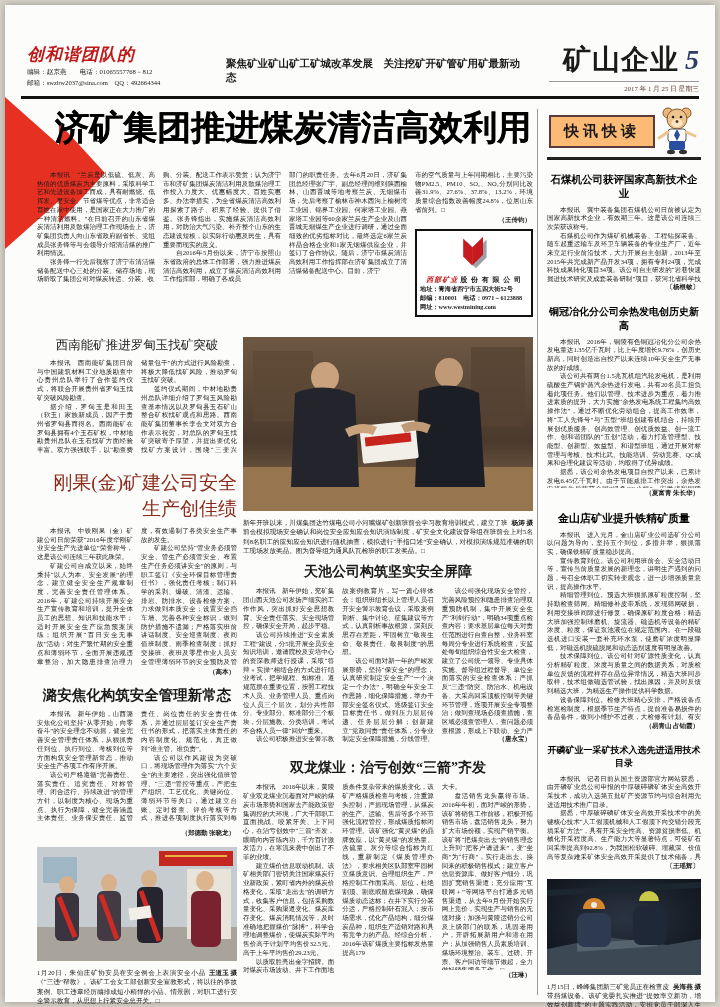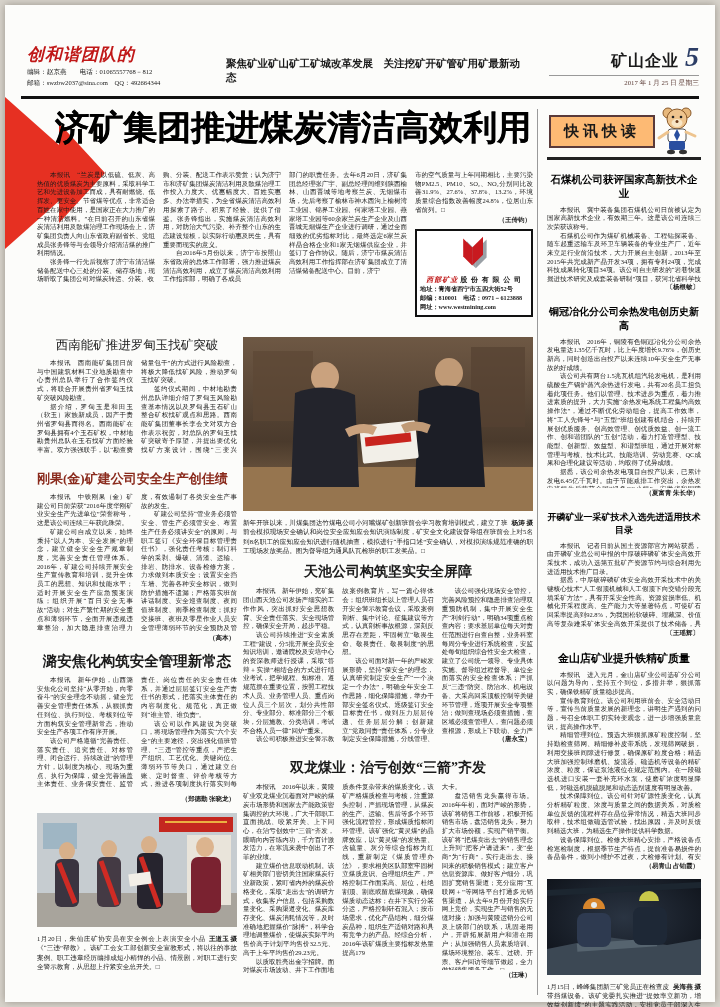--- a/index.html
+++ b/index.html
@@ -9,21 +9,21 @@
           background:#fcfcfa; box-shadow:0 0 8px rgba(60,50,40,.4); }
 
   
   .header { position:absolute; left:16px; top:36px; width:678px; height:52px; }
   .masthead { position:absolute; left:6px; top:2px; width:190px; }
   .mast-logo { font-size:17px; font-weight:bold; font-style:italic; color:#c01818; letter-spacing:1px; }
   .mast-line { font-size:6.6px; color:#222; margin-top:2px; white-space:nowrap; }
   .slogan { position:absolute; left:205px; top:16px; width:300px; text-align:left;
             font-size:10.5px; font-weight:bold; font-family:"Liberation Sans",sans-serif; }
   .pageinfo { position:absolute; right:0; top:0; width:150px; text-align:right; }
-  .sec-name { font-size:16px; font-weight:900; font-family:"Liberation Sans",sans-serif; letter-spacing:1px;margin-left:8px; }
+  .sec-name { font-size:28px; font-weight:900; font-family:"Liberation Sans",sans-serif; letter-spacing:1px;margin-left:8px; }
   .sec-num { font-size:28px; font-style:italic; font-weight:bold; color:#2c3e66; margin-left:6px; }
   .sec-date { font-size:6.8px; color:#5a3a34; border-top:1px solid #999; margin-top:2px; padding-top:2px; }
   .header-rule { position:absolute; left:0; bottom:-6px; width:100%; height:3px; background:#111; }
 
   
   .arrow-wrap { position:absolute; left:0; top:90px; width:100px; height:158px; }
   .lead-headline { position:absolute; left:46px; top:100px; width:484px; text-align:center;
                    font-size:34px; font-weight:900; font-family:"Liberation Sans",sans-serif;
                    letter-spacing:0; color:#000; text-shadow:.4px 0 #000; }
 
@@ -61,21 +61,21 @@
   .sb-body { overflow:hidden; }
   .sb-b1 { height:76px; } .sb-b2 { height:150px; } .sb-b3 { height:190px; } .sb-b4 { height:86px; }
 
   .sb-photo { margin-top:8px; }
   .caption { font-size:6.6px; line-height:1.42; text-align:justify; margin-top:3px; }
   .cap-sig { float:right; font-weight:bold; margin-left:4px; }
 
   
   .left-col { position:absolute; left:32px; top:332px; width:200px; }
   .lc-h1 { text-align:center; font-size:12.5px; font-weight:400; margin-bottom:5px; }
-  .lc-h2 { text-align:left; font-size:13px; font-weight:700; color:#8a2a1c; margin:9px 0 5px 0; }
+  .lc-h2 { text-align:right; font-size:19px; font-weight:400; color:#8a2a1c; margin:9px 0 5px 0; }
   .lc-h3 { text-align:center; font-size:14.5px; font-weight:900; margin:9px 0 5px 0; }
   .two-cols { column-count:2; column-gap:8px; column-fill:auto; overflow:hidden; }
   .lc-b1 { height:102px; } .lc-b2 { height:140px; } .lc-b3 { height:118px; }
   .lc-photo { margin-top:9px; }
 
   
   .mid-col { position:absolute; left:238px; top:332px; width:290px; }
   .mc-h { text-align:center; font-size:14px; font-weight:700; margin:8px 0 6px 0; }
   .three-cols { display:flex; gap:8px; }
   .three-cols .col { flex:1 1 0; overflow:hidden; }
@@ -310,38 +310,38 @@
       <h3 class="sb-h2">铜冠冶化分公司余热发电创历史新高</h3>
       <div class="sb-body sb-b2 bodytext">
           <p>本报讯　2016年，铜陵有色铜冠冶化分公司余热发电量达1.35亿千瓦时，比上年度增长9.76%，创历史新高，同时创造出自投产以来连续10年安全生产无事故的好成绩。</p>
           <p>该公司共有两台1.5兆瓦机组汽轮发电机，是利用硫酸生产锅炉蒸汽余热进行发电，共有20名员工担负着此项任务。他们以管理、技术进步为重点，着力推进素质的提升，大力实施“余热发电系统工程集约高效操作法”，通过不断优化劳动组合，提高工作效率，将“工人先锋号”与“五型”班组创建有机结合，持续开展创优质服务、创高效管理、创优质效益、创一流工作、创和谐团队的“五创”活动，着力打造管理型、技能型、创新型、效益型、和谐型班组，通过开展对标管理与考核、技术比武、技能培训、劳动竞赛、QC成果和合理化建议等活动，均取得了优异成绩。</p>
           <p>据悉，该公司余热发电项目自投产以来，已累计发电6.45亿千瓦时。由于节能减排工作突出，余热发电班组先后荣获全国“绿色QC小组”、安徽省和铜陵市“工人先锋号”等称号。□</p>
         </div>
       <div class="sig">（夏富青 朱长华）</div>
     </div>
 
     <div class="sb-art">
-      <h3 class="sb-h4">开磷矿业一采矿技术入选先进适用技术目录</h3>
-      <div class="sb-body sb-b4 bodytext">
-          <p>本报讯　记者日前从国土资源部官方网站获悉，由开磷矿业总公司申报的中厚破碎磷矿体安全高效开采技术，成功入选第五批矿产资源节约与综合利用先进适用技术推广目录。</p>
-          <p>据悉，中厚破碎磷矿体安全高效开采技术中的关键核心技术“人工假顶机械和人工假顶下向交错分段充填采矿方法”，具有开采安全性高、资源贫损率低、机械化开采程度高、生产能力大等显著特点，可使矿石回采率提高到92.8%，为我国松软破碎、埋藏深、价值高等复杂难采矿体安全高效开采提供了技术储备，具有广阔的推广应用前景。□</p>
-        </div>
-      <div class="sig">〔王瑶辉〕</div>
-    </div>
-
-    <div class="sb-art">
       <h3 class="sb-h3">金山店矿业提升铁精矿质量</h3>
       <div class="sb-body sb-b3 bodytext">
           <p>本报讯　进入元月，金山店矿业公司选矿分公司以问题为导向，坚持五个到位，多措并举，狠抓落实，确保铁精矿质量稳步提高。</p>
           <p>宣传教育到位。该公司利用班前会、安全活动日等，宣传当前质量发展的新理念，讲明生产遇到的问题，号召全体职工切实转变观念，进一步增强质量意识，提高操作水平。</p>
           <p>精细管理到位。预选大班狠抓原矿粒度控制，坚持勤检查筛网、精细修补皮带系统，发现筛网破损，利用交接班间隙进行修复，确保原矿粒度合格；精选大班加强控制球磨机、旋流器、磁选机等设备的精矿浓度、粒度，保证泵池液位在规定范围内。在一段磁选机进口安装一套补充环水泵，使磨矿浓度明显降低，对磁选机脱硫脱尾和动态选别速度有明显改善。</p>
           <p>技术保障到位。该公司针对矿源性质变化，认真分析精矿粒度、浓度与质量之间的数据关系，对质检单位反馈的流程样存在品位异常情况，精选大班同步取样，技术组做磁选管试验，找出原因，并及时反馈到精选大班，为精选生产操作提供科学数据。</p>
           <p>设备保障到位。检修大班精心安排，严格设备点检巡检制度，根据季节生产特点，提前准备易损件的备品备件，做到小维护不过夜，大检修有计划、有安排、有措施。</p>
         </div>
       <div class="sig">（易青山 占铂霞）</div>
+    </div>
+
+    <div class="sb-art">
+      <h3 class="sb-h4">开磷矿业一采矿技术入选先进适用技术目录</h3>
+      <div class="sb-body sb-b4 bodytext">
+          <p>本报讯　记者日前从国土资源部官方网站获悉，由开磷矿业总公司申报的中厚破碎磷矿体安全高效开采技术，成功入选第五批矿产资源节约与综合利用先进适用技术推广目录。</p>
+          <p>据悉，中厚破碎磷矿体安全高效开采技术中的关键核心技术“人工假顶机械和人工假顶下向交错分段充填采矿方法”，具有开采安全性高、资源贫损率低、机械化开采程度高、生产能力大等显著特点，可使矿石回采率提高到92.8%，为我国松软破碎、埋藏深、价值高等复杂难采矿体安全高效开采提供了技术储备，具有广阔的推广应用前景。□</p>
+        </div>
+      <div class="sig">〔王瑶辉〕</div>
     </div>
 
     <div class="sb-photo">
       <svg width="154" height="96" viewBox="0 0 154 96">
         <defs>
           <radialGradient id="mine" cx="0.5" cy="0.4" r="0.9">
             <stop offset="0" stop-color="#2a3442"></stop>
               <stop offset="1" stop-color="#05070c"></stop>
           </radialGradient>
         </defs>

